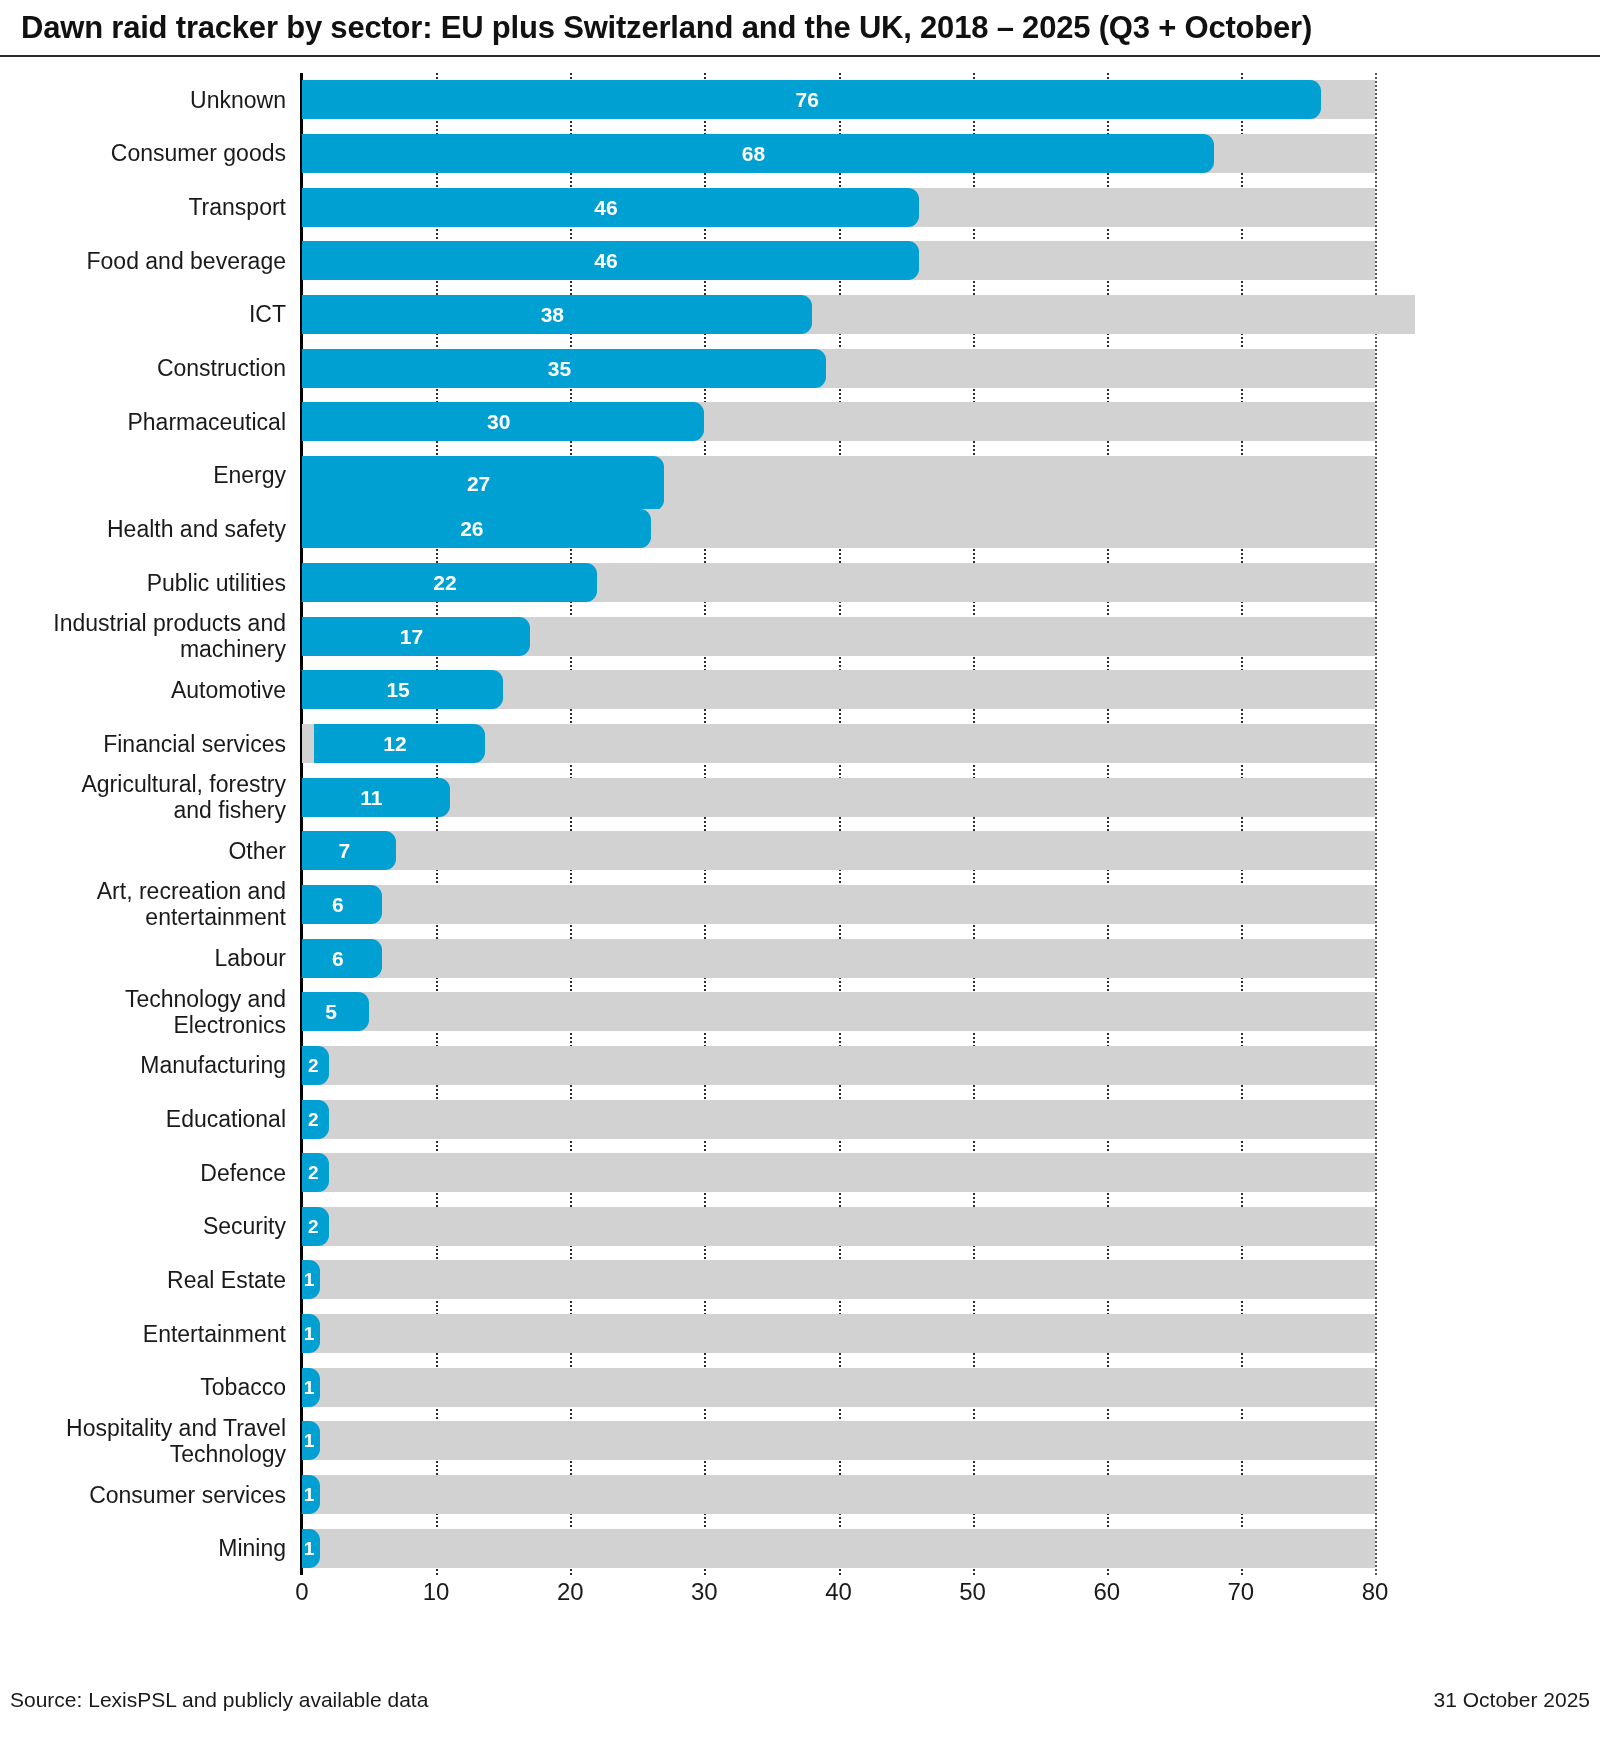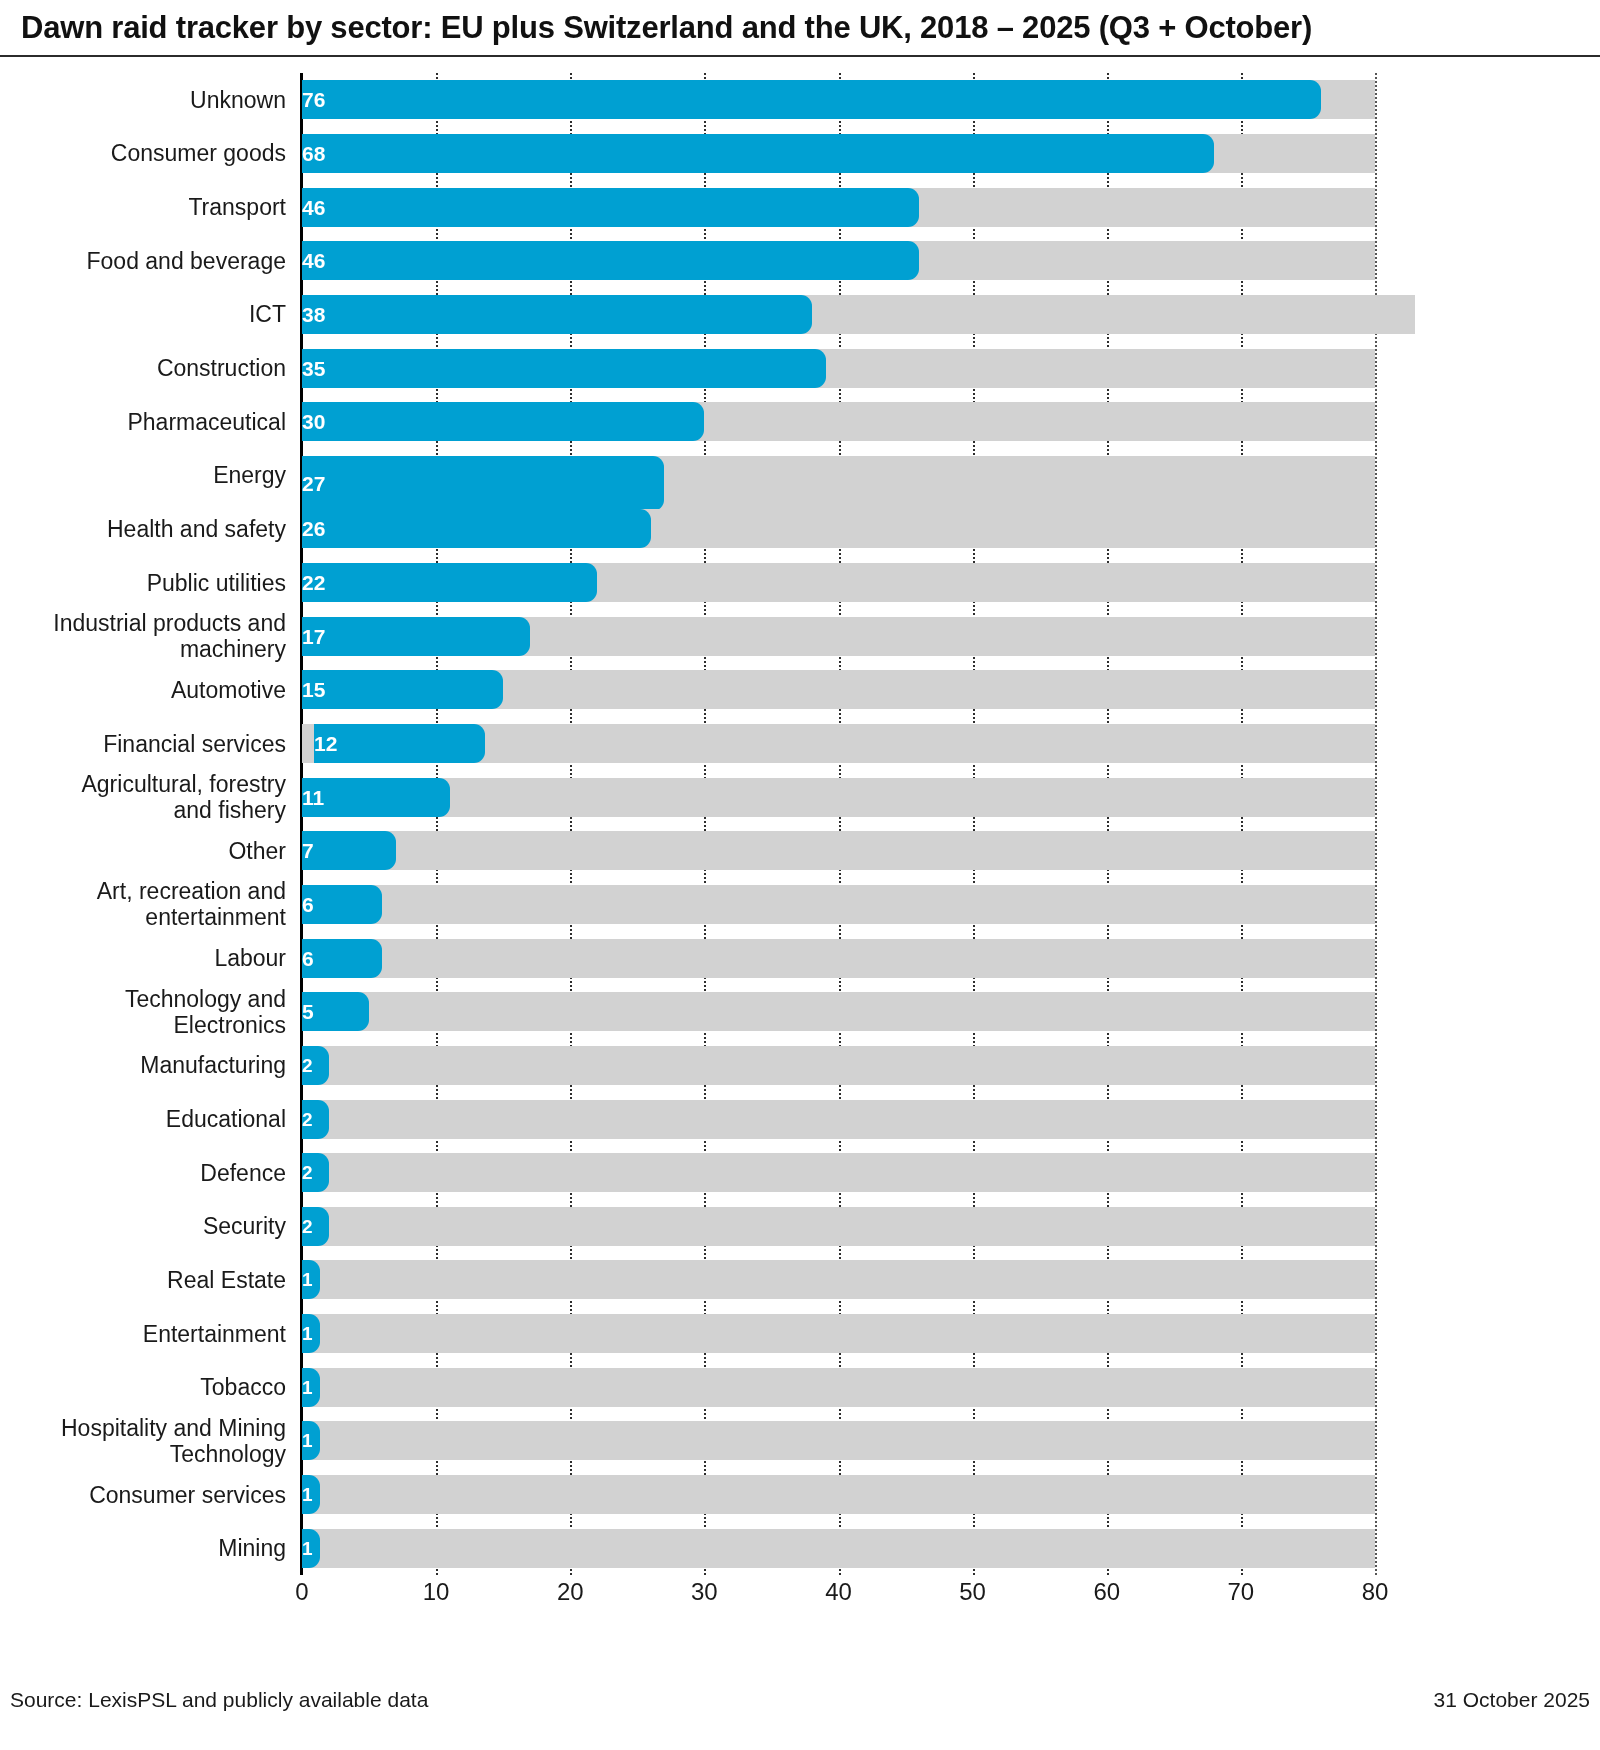--- a/index.html
+++ b/index.html
@@ -99,21 +99,21 @@
   .bar {
     position: absolute;
     left: 0;
     top: 0;
     height: 100%;
     background: #00a0d2;
     border-radius: 0 11px 11px 0;
     box-sizing: border-box;
     display: flex;
     align-items: center;
-    justify-content: flex-start;
+    justify-content: center;
     overflow: visible;
   }
   .bar-value {
     font-size: 21px;
     font-weight: bold;
     color: #ffffff;
     padding-right: 9px;
     line-height: 1;
     white-space: nowrap;
   }
@@ -456,21 +456,21 @@
     <div class="cat-label" style="top: 1254.46px; height: 51px;">
       <span>Real Estate</span>
     </div>
     <div class="cat-label" style="top: 1308.11px; height: 51px;">
       <span>Entertainment</span>
     </div>
     <div class="cat-label" style="top: 1361.75px; height: 51px;">
       <span>Tobacco</span>
     </div>
     <div class="cat-label" style="top: 1415.39px; height: 51px;">
-      <span>Hospitality and Mining</span>
+      <span>Hospitality and Travel</span>
       <span>Technology</span>
     </div>
     <div class="cat-label" style="top: 1469.04px; height: 51px;">
       <span>Consumer services</span>
     </div>
     <div class="cat-label" style="top: 1522.68px; height: 51px;">
       <span>Mining</span>
     </div>
   </div>
 

